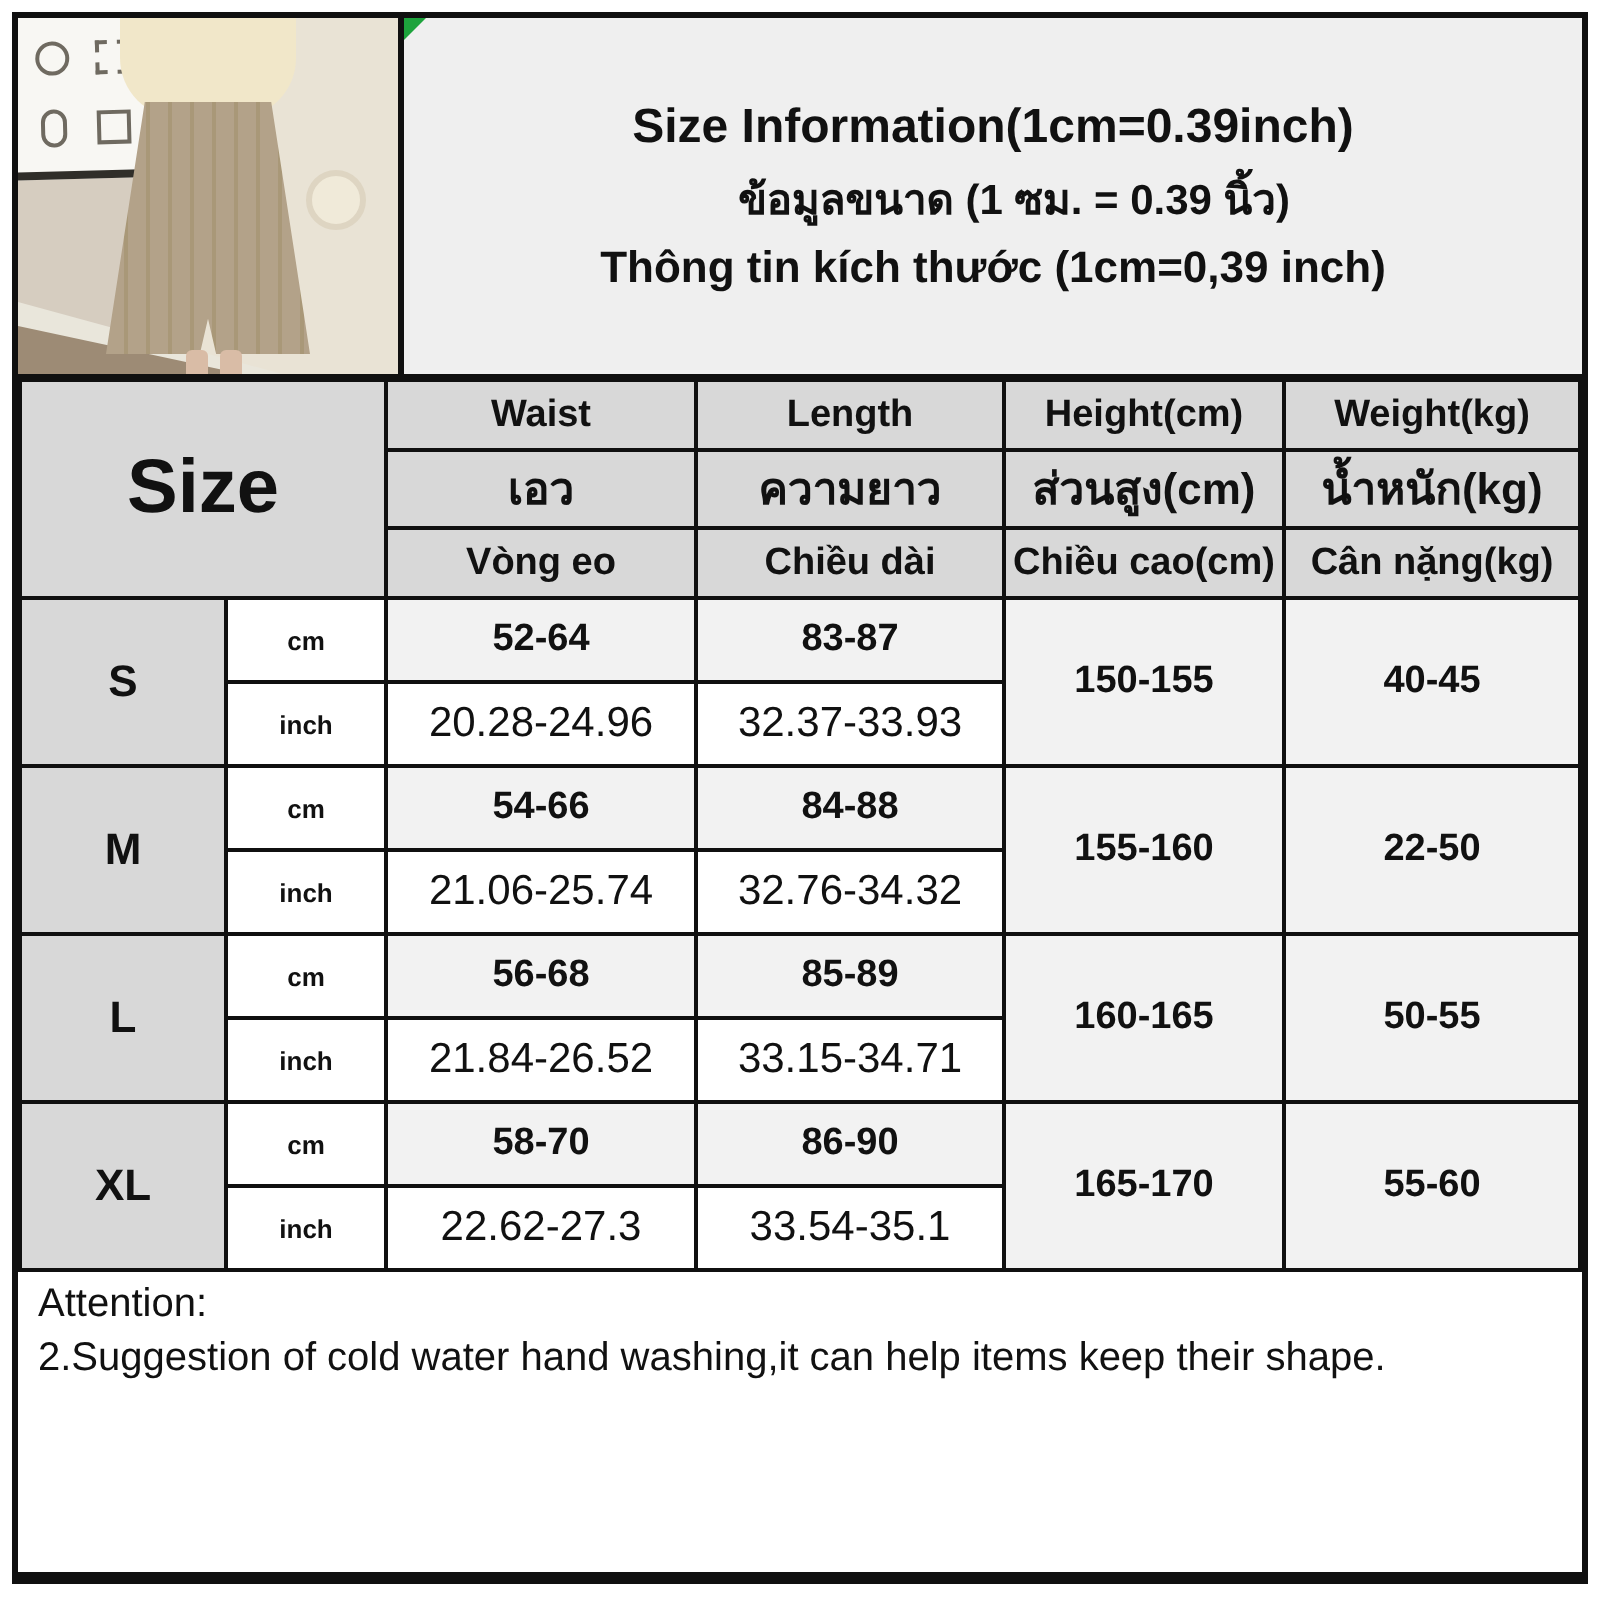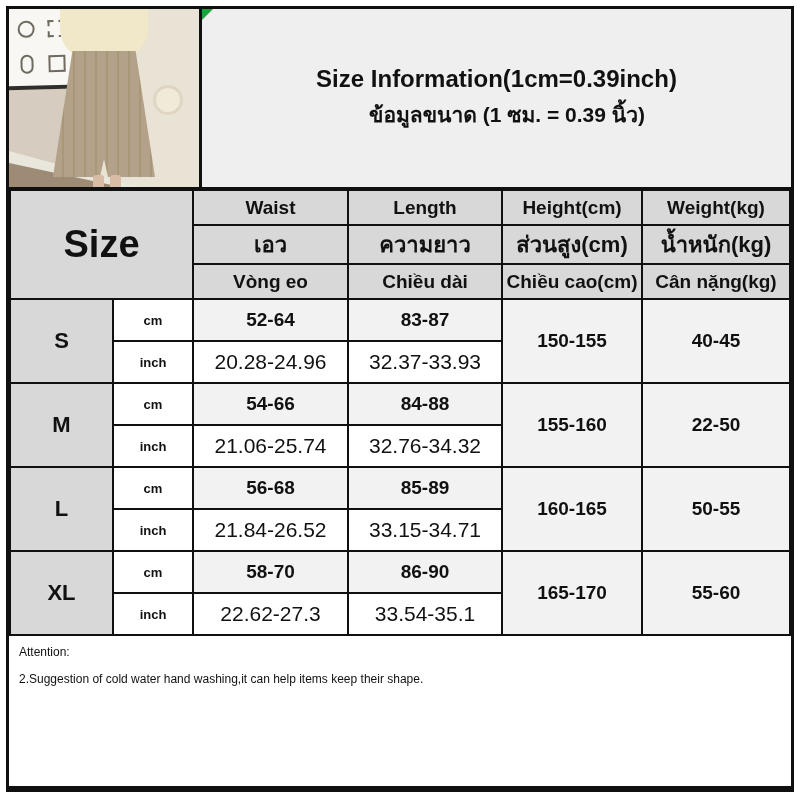--- a/index.html
+++ b/index.html
@@ -47,21 +47,21 @@
   thead th{background:#d8d8d8;font-weight:bold;}
   .h-en{font-size:19px;}.h-th{font-size:22px;}.h-vi{font-size:19px;}
   .size-head{font-size:38px;font-weight:bold;background:#d8d8d8;}
   tbody tr{height:42px;}
   .size-cell{background:#d8d8d8;font-size:22px;font-weight:bold;}
   .unit{background:#fff;font-size:13px;font-weight:bold;}
   .val-cm{background:#f2f2f2;font-size:19px;font-weight:bold;}
   .val-in{background:#fff;font-size:21px;font-weight:normal;}
   .merged{background:#f2f2f2;font-size:19px;font-weight:bold;}
   
-  .attention{height:150px;padding:3px 10px;background:#fff;font-size:12px;line-height:27px;box-sizing:border-box;}
+  .attention{height:150px;padding:3px 10px;background:#fff;font-size:20px;line-height:27px;box-sizing:border-box;}
   .attention p{margin:0;}
 </style>
 </head>
 <body>
 
 <div class="sheet">
 
   <div class="top-block">
     <div class="photo">
       <div class="poster">
@@ -77,20 +77,21 @@
       <div class="floor"></div>
       <div class="shirt"></div>
       <div class="pants"></div>
       <div class="foot left"></div>
       <div class="foot right"></div>
     </div>
     <div class="corner-flag"></div>
     <div class="title-area">
       <div class="title-en">Size Information(1cm=0.39inch)</div>
       <div class="title-th">ข้อมูลขนาด (1 ซม. = 0.39 นิ้ว)</div>
+      <div class="title-vi">Thông tin kích thước (1cm=0,39 inch)</div>
     </div>
   </div>
 
   <table>
     <colgroup>
       <col class="c-size">
         <col class="c-unit">
         <col class="c-waist">
       <col class="c-length">
         <col class="c-height">

